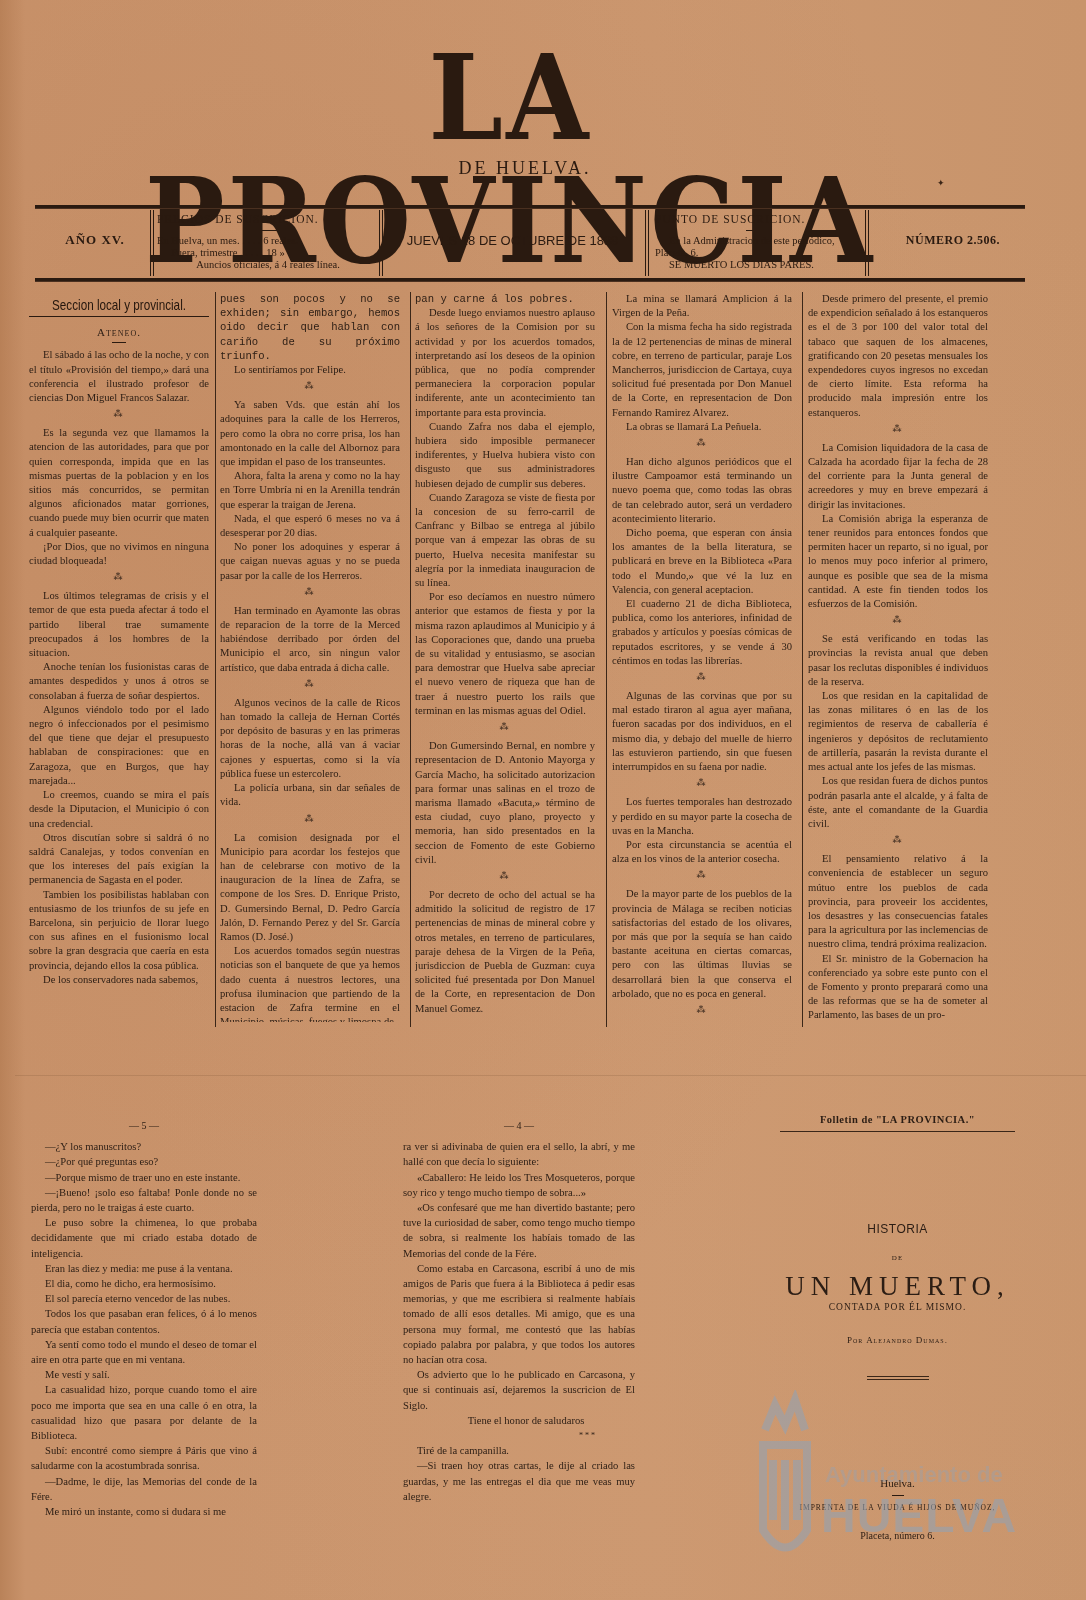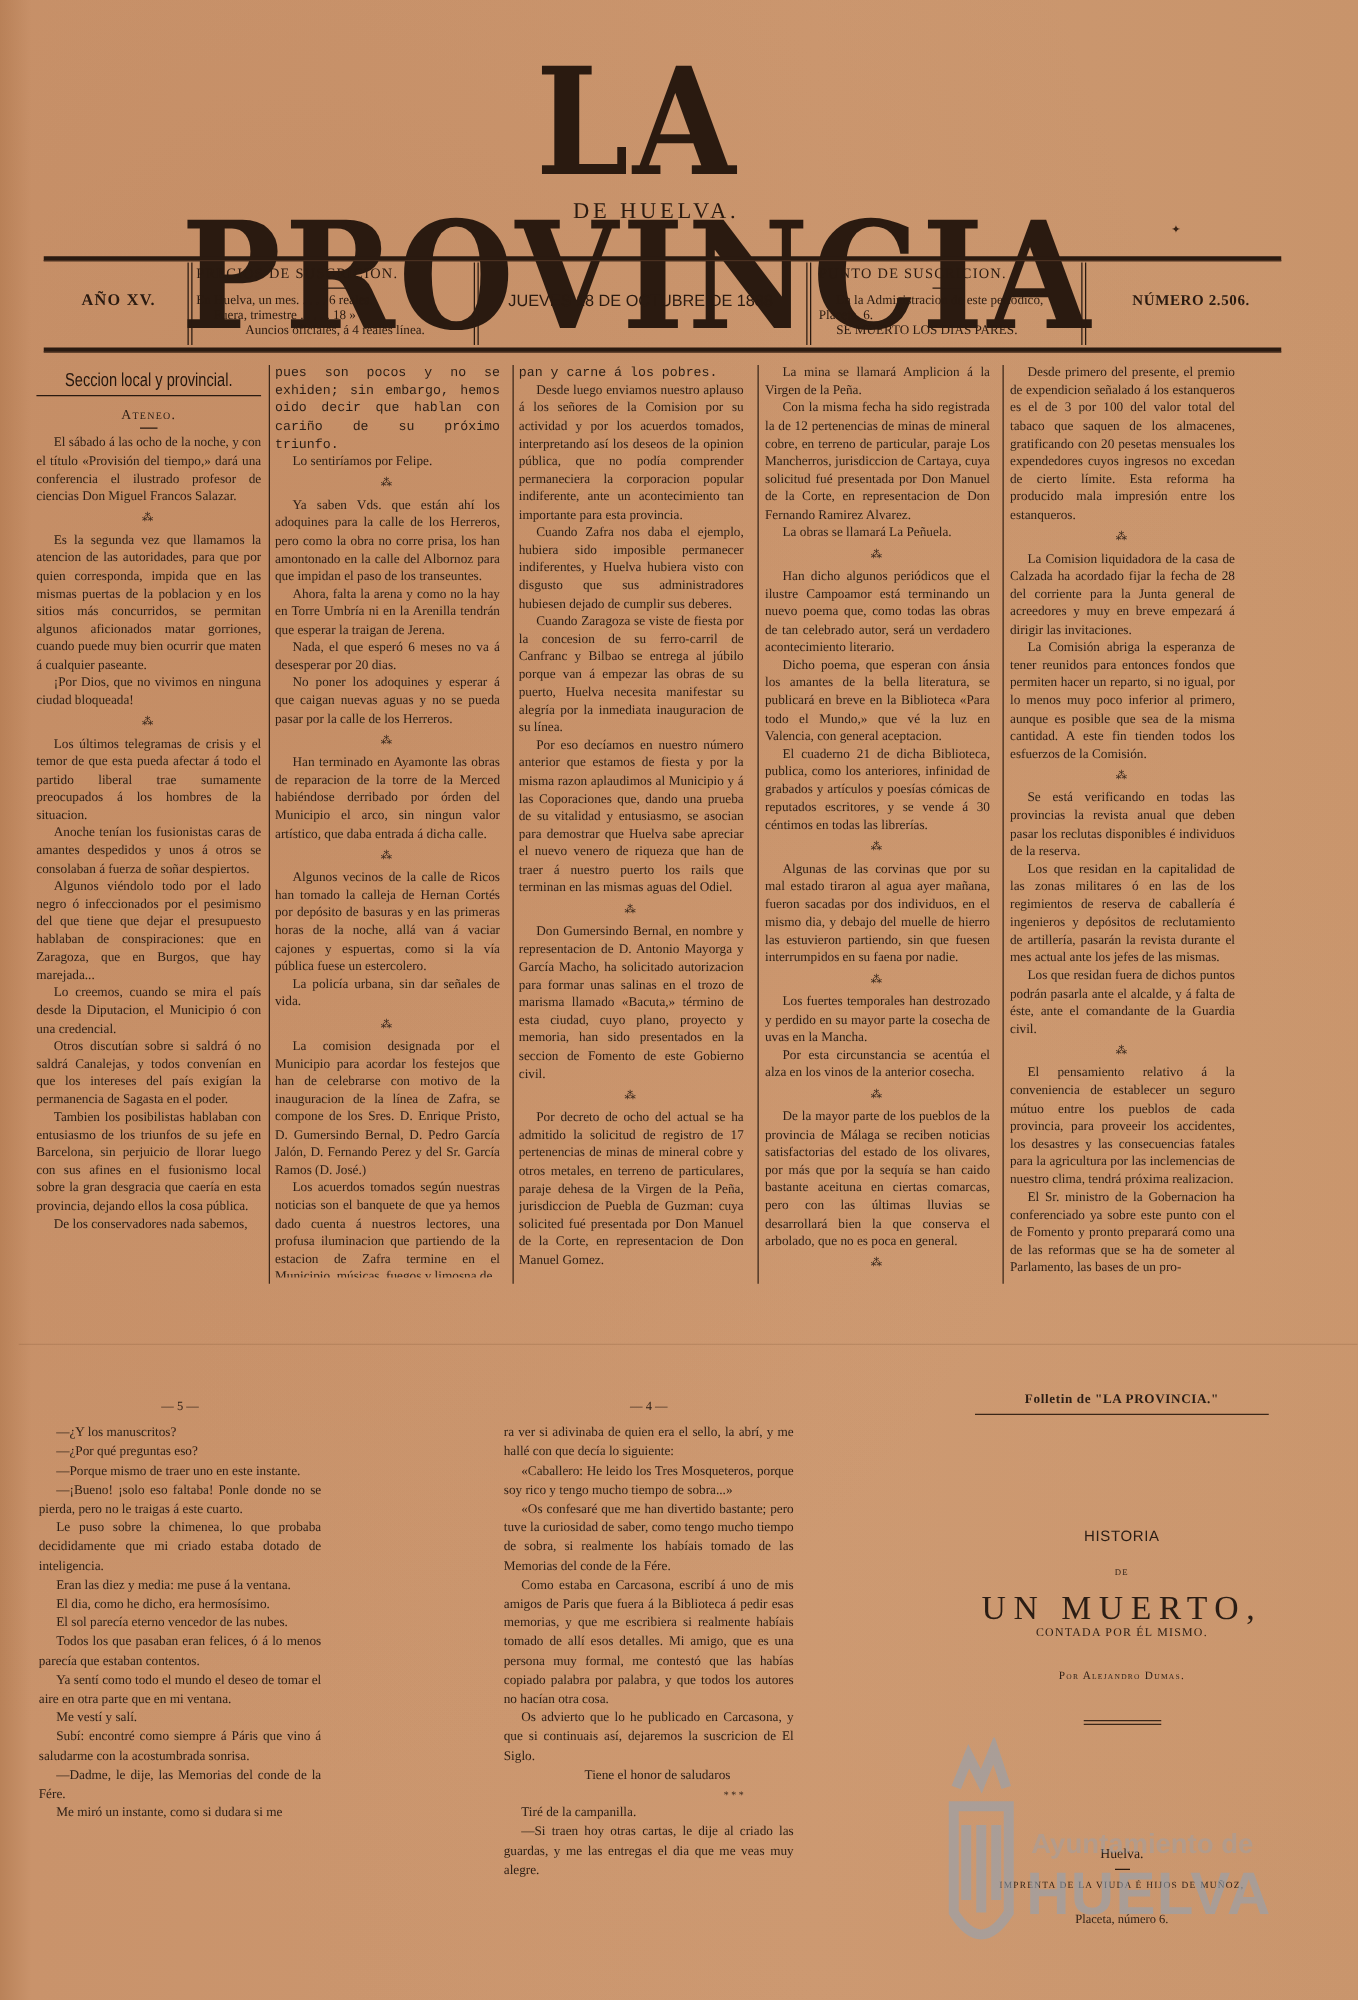--- a/index.html
+++ b/index.html
@@ -235,20 +235,21 @@
     <p>—¿Por qué preguntas eso?</p>
     <p>—Porque mismo de traer uno en este instante.</p>
     <p>—¡Bueno! ¡solo eso faltaba! Ponle donde no se pierda, pero no le traigas á este cuarto.</p>
     <p>Le puso sobre la chimenea, lo que probaba decididamente que mi criado estaba dotado de inteligencia.</p>
     <p>Eran las diez y media: me puse á la ventana.</p>
     <p>El dia, como he dicho, era hermosísimo.</p>
     <p>El sol parecía eterno vencedor de las nubes.</p>
     <p>Todos los que pasaban eran felices, ó á lo menos parecía que estaban contentos.</p>
     <p>Ya sentí como todo el mundo el deseo de tomar el aire en otra parte que en mi ventana.</p>
     <p>Me vestí y salí.</p>
+    <p>La casualidad hizo, porque cuando tomo el aire poco me importa que sea en una calle ó en otra, la casualidad hizo que pasara por delante de la Biblioteca.</p>
     <p>Subí: encontré como siempre á Páris que vino á saludarme con la acostumbrada sonrisa.</p>
     <p>—Dadme, le dije, las Memorias del conde de la Fére.</p>
     <p>Me miró un instante, como si dudara si me</p>
   </div>
 
   <div class="fol-col fol-mid">
     <div class="fol-pg">— 4 —</div>
     <p class="noind">ra ver si adivinaba de quien era el sello, la abrí, y me hallé con que decía lo siguiente:</p>
     <p>«Caballero: He leido los Tres Mosqueteros, porque soy rico y tengo mucho tiempo de sobra...»</p>
     <p>«Os confesaré que me han divertido bastante; pero tuve la curiosidad de saber, como tengo mucho tiempo de sobra, si realmente los habíais tomado de las Memorias del conde de la Fére.</p>

